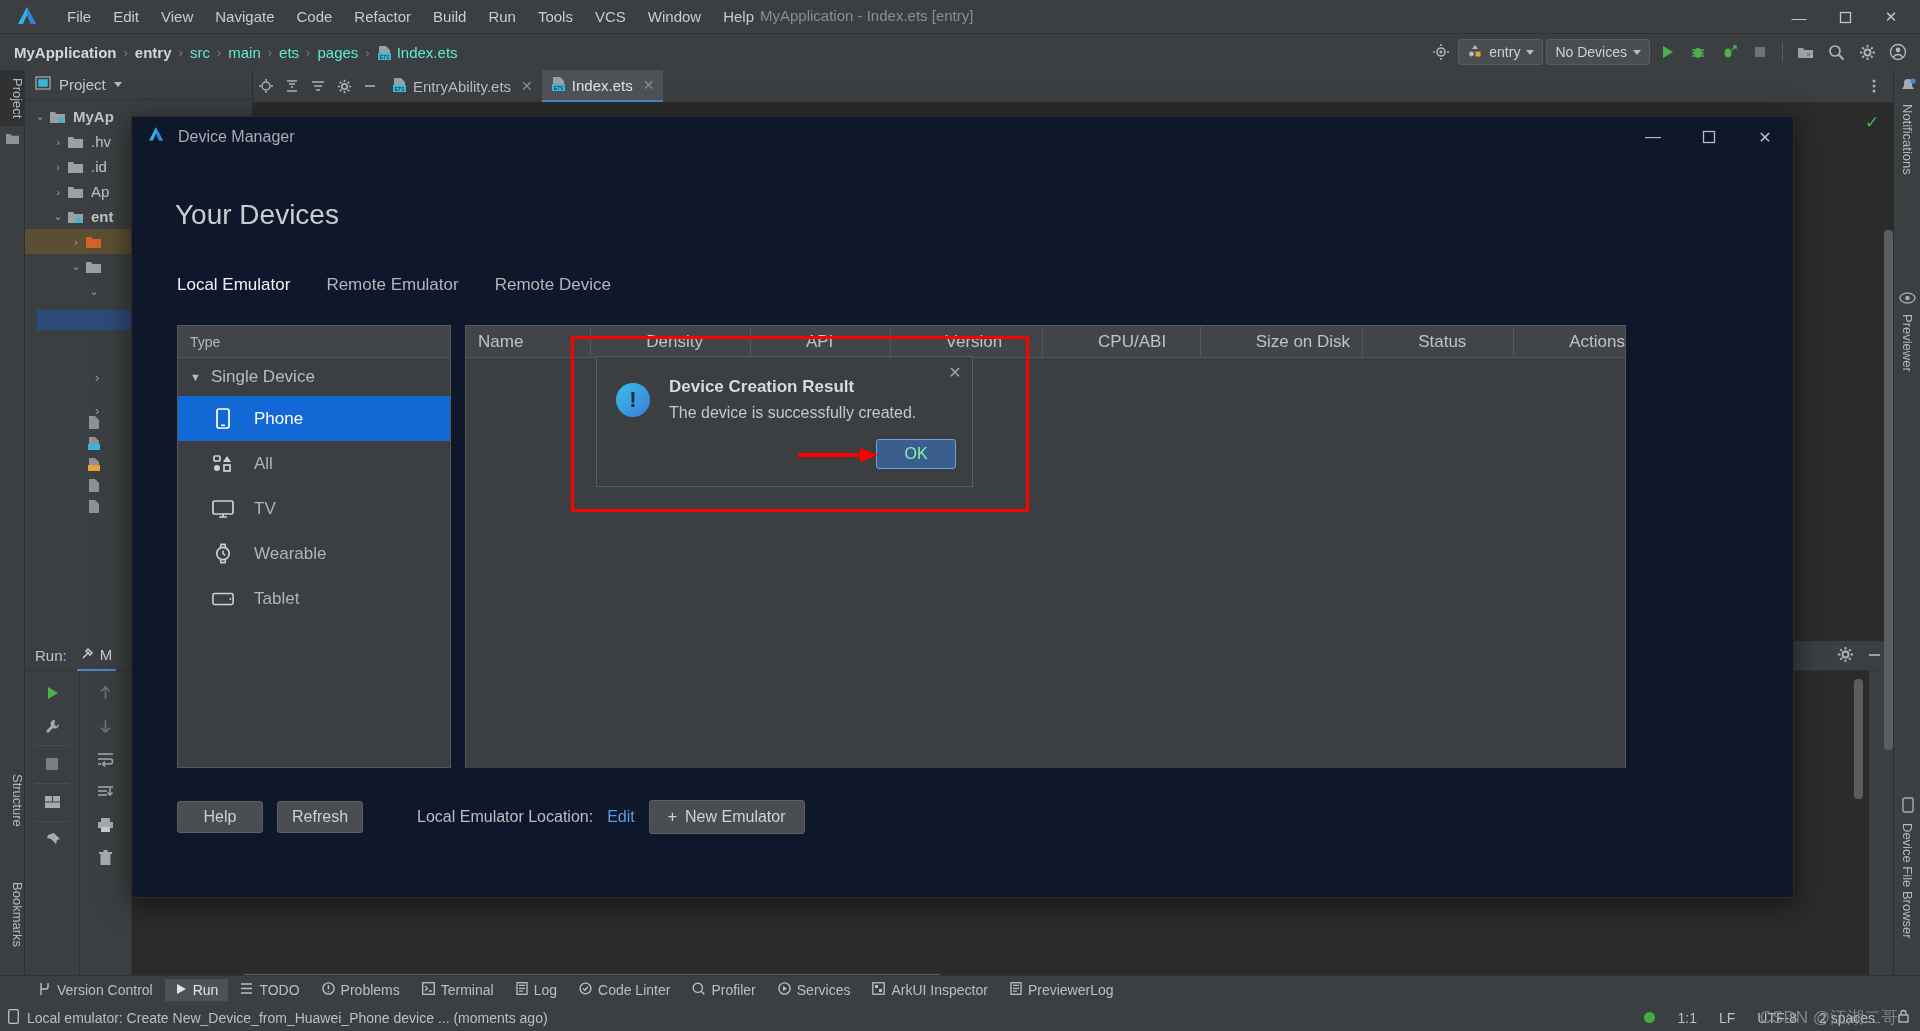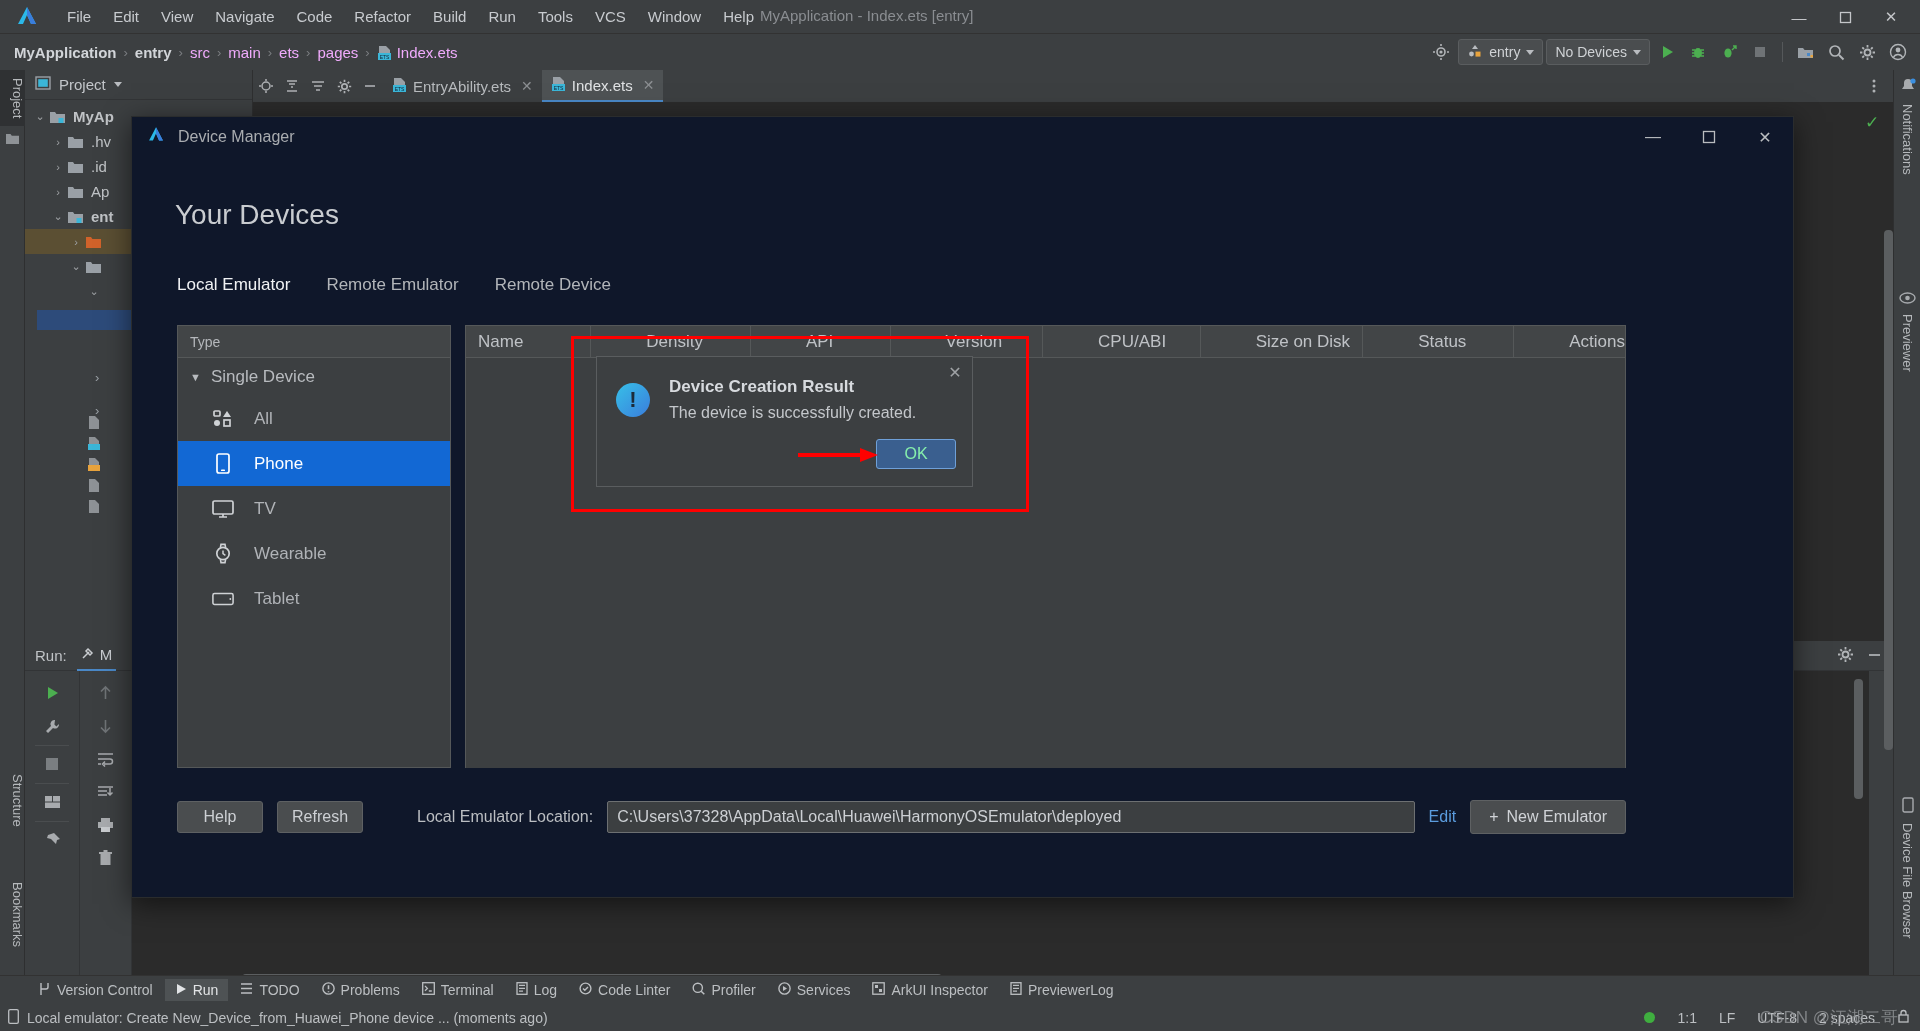--- a/index.html
+++ b/index.html
@@ -30,21 +30,21 @@
   }
   .win-controls { position: absolute; right: 6px; top: 0; height: 34px; display: flex; align-items: center; }
   .win-btn { width: 46px; height: 34px; display: flex; align-items: center; justify-content: center; color: #c4c6c9; font-size: 15px; }
 
   
   .navbar {
     position: absolute; left: 0; top: 34px; width: 1920px; height: 36px;
     background: #3c3f41; display: flex; align-items: center;
   }
   .crumbs { display: flex; align-items: center; margin-left: 14px; }
-  .crumb { font-size: 15px; color: #f0abfc; white-space: nowrap; }
+  .crumb { font-size: 15px; color: #5eead4; white-space: nowrap; }
   .crumb.bold { font-weight: bold; color: #d2d5d9; }
   .crumb-sep { color: #7a7d80; margin: 0 7px; font-size: 13px; }
   .ets-chip {
     display: inline-block; width: 15px; height: 16px; margin-right: 5px;
     position: relative; vertical-align: -3px;
   }
   .navbar-right { position: absolute; right: 8px; top: 0; height: 36px; display: flex; align-items: center; gap: 3px; }
   .tool-ic { width: 28px; height: 28px; display: flex; align-items: center; justify-content: center; color: #b2b5b8; }
   .combo {
     height: 26px; border: 1px solid #5a5d5f; border-radius: 3px; background: #4a4d4f;
@@ -652,40 +652,40 @@
         <div class="dm-tab">Remote Device</div>
       </div>
 
 
       <div class="type-panel">
         <div class="type-hdr">Type</div>
         <div class="type-group">
           <span style="font-size:11px;color:#b8bbbf">▼</span>
           <span>Single Device</span>
         </div>
+        <div class="type-item sel">
+          <span class="type-ico">
+            <svg width="14" height="21" viewBox="0 0 14 21">
+                <rect x="1" y="1" width="12" height="19" rx="2" fill="none" stroke="#ffffff" stroke-width="1.7"></rect>
+                <rect x="5" y="16.6" width="4" height="1.5" rx=".7" fill="#ffffff"></rect>
+              </svg>
+          </span>
+          <span>Phone</span>
+        </div>
         <div class="type-item">
           <span class="type-ico">
             <svg width="20" height="18" viewBox="0 0 20 18">
                 <rect x="1" y="1" width="6" height="5" rx="1" fill="none" stroke="#cfd2d5" stroke-width="1.7"></rect>
                 <path d="M14 1l4 6h-8z" fill="#cfd2d5"></path>
                 <circle cx="4" cy="13" r="3" fill="#cfd2d5"></circle>
                 <rect x="11" y="10" width="6" height="6" fill="none" stroke="#cfd2d5" stroke-width="1.7"></rect>
               </svg>
           </span>
           <span>All</span>
         </div>
-        <div class="type-item sel">
-          <span class="type-ico">
-            <svg width="14" height="21" viewBox="0 0 14 21">
-                <rect x="1" y="1" width="12" height="19" rx="2" fill="none" stroke="#ffffff" stroke-width="1.7"></rect>
-                <rect x="5" y="16.6" width="4" height="1.5" rx=".7" fill="#ffffff"></rect>
-              </svg>
-          </span>
-          <span>Phone</span>
-        </div>
         <div class="type-item">
           <span class="type-ico">
             <svg width="22" height="18" viewBox="0 0 22 18">
                 <rect x="1" y="1" width="20" height="13" rx="1.6" fill="none" stroke="#cfd2d5" stroke-width="1.7"></rect>
                 <path d="M11 14v3M7 17h8" stroke="#cfd2d5" stroke-width="1.7"></path>
               </svg>
           </span>
           <span>TV</span>
         </div>
         <div class="type-item">
@@ -720,21 +720,20 @@
           <div class="dt-th" style="width:146px">Status</div>
           <div class="dt-th" style="flex:1">Actions</div>
         </div>
         <div class="dt-body"></div>
       </div>
 
       <div class="dm-footer">
         <div class="dm-btn">Help</div>
         <div class="dm-btn">Refresh</div>
         <div class="dm-loc-label">Local Emulator Location:</div>
-        <div class="dm-loc-input">C:\Users\37328\AppData\Local\Huawei\HarmonyOSEmulator\deployed</div>
         <div class="dm-edit-link">Edit</div>
         <div class="dm-new">
           <span>+</span>
           <span>New Emulator</span>
         </div>
       </div>
     </div>
   </div>
 
   <div class="modal-hl"></div>

